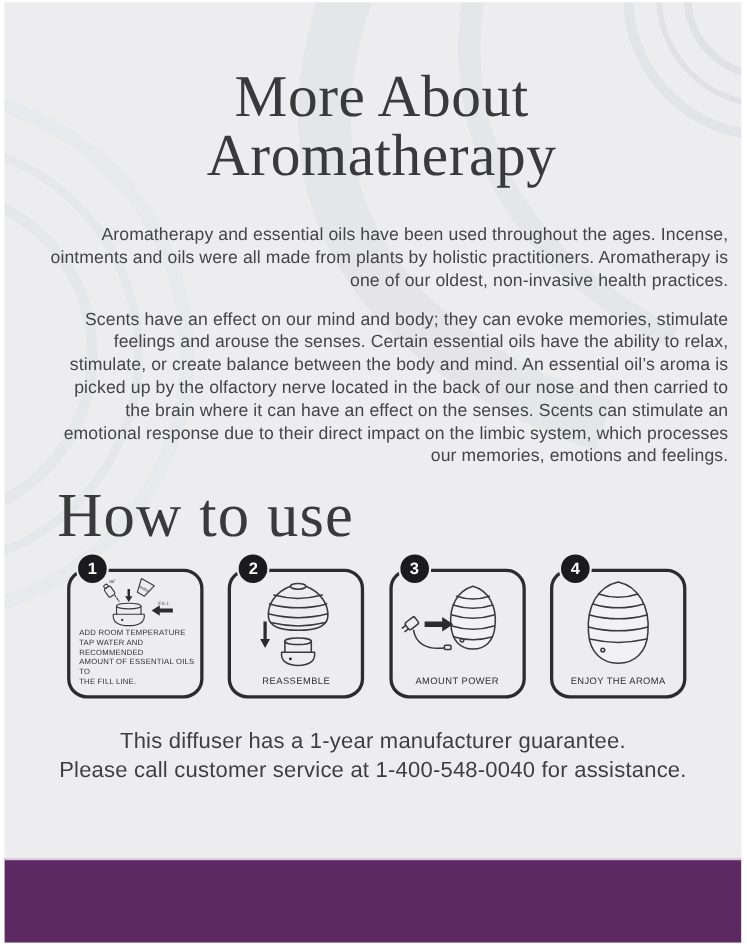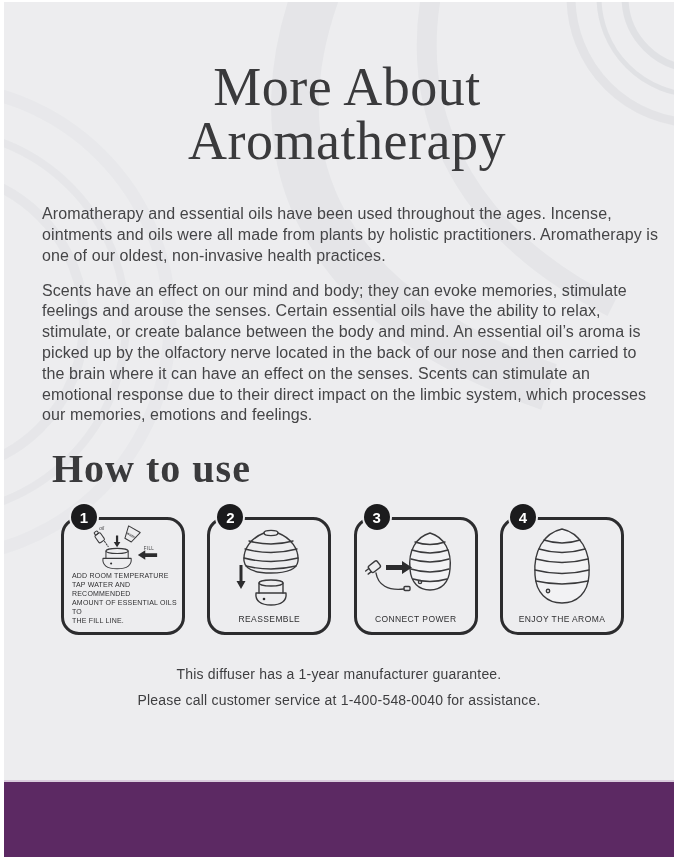--- a/index.html
+++ b/index.html
@@ -19,27 +19,28 @@
     margin-top:58px;text-align:center;
     font-family:"Liberation Serif", serif;font-weight:normal;
     font-size:54px;line-height:54px;color:#3a3a3c;letter-spacing:0.5px;padding-left:16px;
   }
 
   
   .copy{margin:22px 22px 0 38px;width:620px;}
   .copy p{
     margin:11px 0 14px 0;font-size:16px;line-height:20.8px;color:#454547;
     letter-spacing:0.1px;
+    text-align:right;
   }
 
   
   .howto-heading{
     margin:14px 0 0 48px;
-    font-family:"Liberation Serif", serif;font-weight:bold;
-    font-size:40px;line-height:58px;color:#3a3a3c;letter-spacing:1px;
+    font-family:"Liberation Serif", serif;font-weight:normal;
+    font-size:57px;line-height:58px;color:#3a3a3c;letter-spacing:1px;
   }
   .steps{
     margin:6px 50px 0 57px;display:flex;justify-content:space-between;
   }
   .step{position:relative;width:124px;padding-top:13px;}
   .badge{
     position:absolute;top:0;left:10px;width:26px;height:26px;border-radius:50%;
     background:#1b1b1d;color:#ffffff;font-size:15px;font-weight:bold;
     display:flex;align-items:center;justify-content:center;z-index:2;
     box-shadow:0 0 0 2px #ededef;
@@ -53,21 +54,21 @@
     font-size:8.5px;letter-spacing:0.4px;color:#2f2f31;text-align:left;
     line-height:10px;margin-top:auto;margin-bottom:8px;
   }
   .caption-left{
     white-space:pre-line;text-align:left;font-size:7px;line-height:9px;
     letter-spacing:0.2px;align-self:flex-start;margin-left:8px;margin-bottom:7px;
   }
 
   
   .footer{
-    margin-top:26px;text-align:center;font-size:14px;line-height:26px;
+    margin-top:26px;text-align:center;font-size:20px;line-height:26px;
     color:#3e3e40;letter-spacing:0.2px;
   }
 
   .purple-bar{
     position:absolute;left:0;right:0;bottom:0;height:75px;
     background:#5c2963;border-top:2px solid #d9cbdc;z-index:1;
   }
 
   svg text{font-family:"Liberation Sans", sans-serif;fill:#3a3a3c;}
   .ink{stroke:#3a3a3c;fill:none;stroke-width:1.4;stroke-linecap:round;stroke-linejoin:round;}
@@ -169,21 +170,21 @@
             <path class="ink" d="M53,54 Q70,59 87,54"></path>
             <circle class="ink" cx="60" cy="57" r="1.6"></circle>
             <g transform="rotate(-38 14 42)">
               <rect class="ink" x="9" y="38" width="11" height="8" rx="2"></rect>
               <path class="ink" d="M5,40 L9,40 M5,44 L9,44"></path>
             </g>
             <path class="ink" d="M16,48 C18,60 28,66 44,64"></path>
             <rect class="ink" x="44" y="61.5" width="6" height="4" rx="1"></rect>
             <path class="solid" d="M26,40 L42,40 L42,36 L52,42.5 L42,49 L42,45 L26,45 Z"></path>
           </svg>
-          <div class="caption">CONNECT POWER</div>
+          <div class="caption">AMOUNT POWER</div>
         </div>
       </div>
 
       <div class="step">
         <div class="badge">4</div>
         <div class="stepbox">
           <svg class="art" width="112" height="84" viewBox="0 0 112 84">
             <path class="ink-fill" d="M56,4 C74,8 85,26 83,50 C82,68 71,78 56,78 C41,78 30,68 29,50 C27,26 38,8 56,4 Z"></path>
             <path class="ink" d="M38,15 Q56,21 74,15"></path>
             <path class="ink" d="M33,24 Q56,31 79,24"></path>

